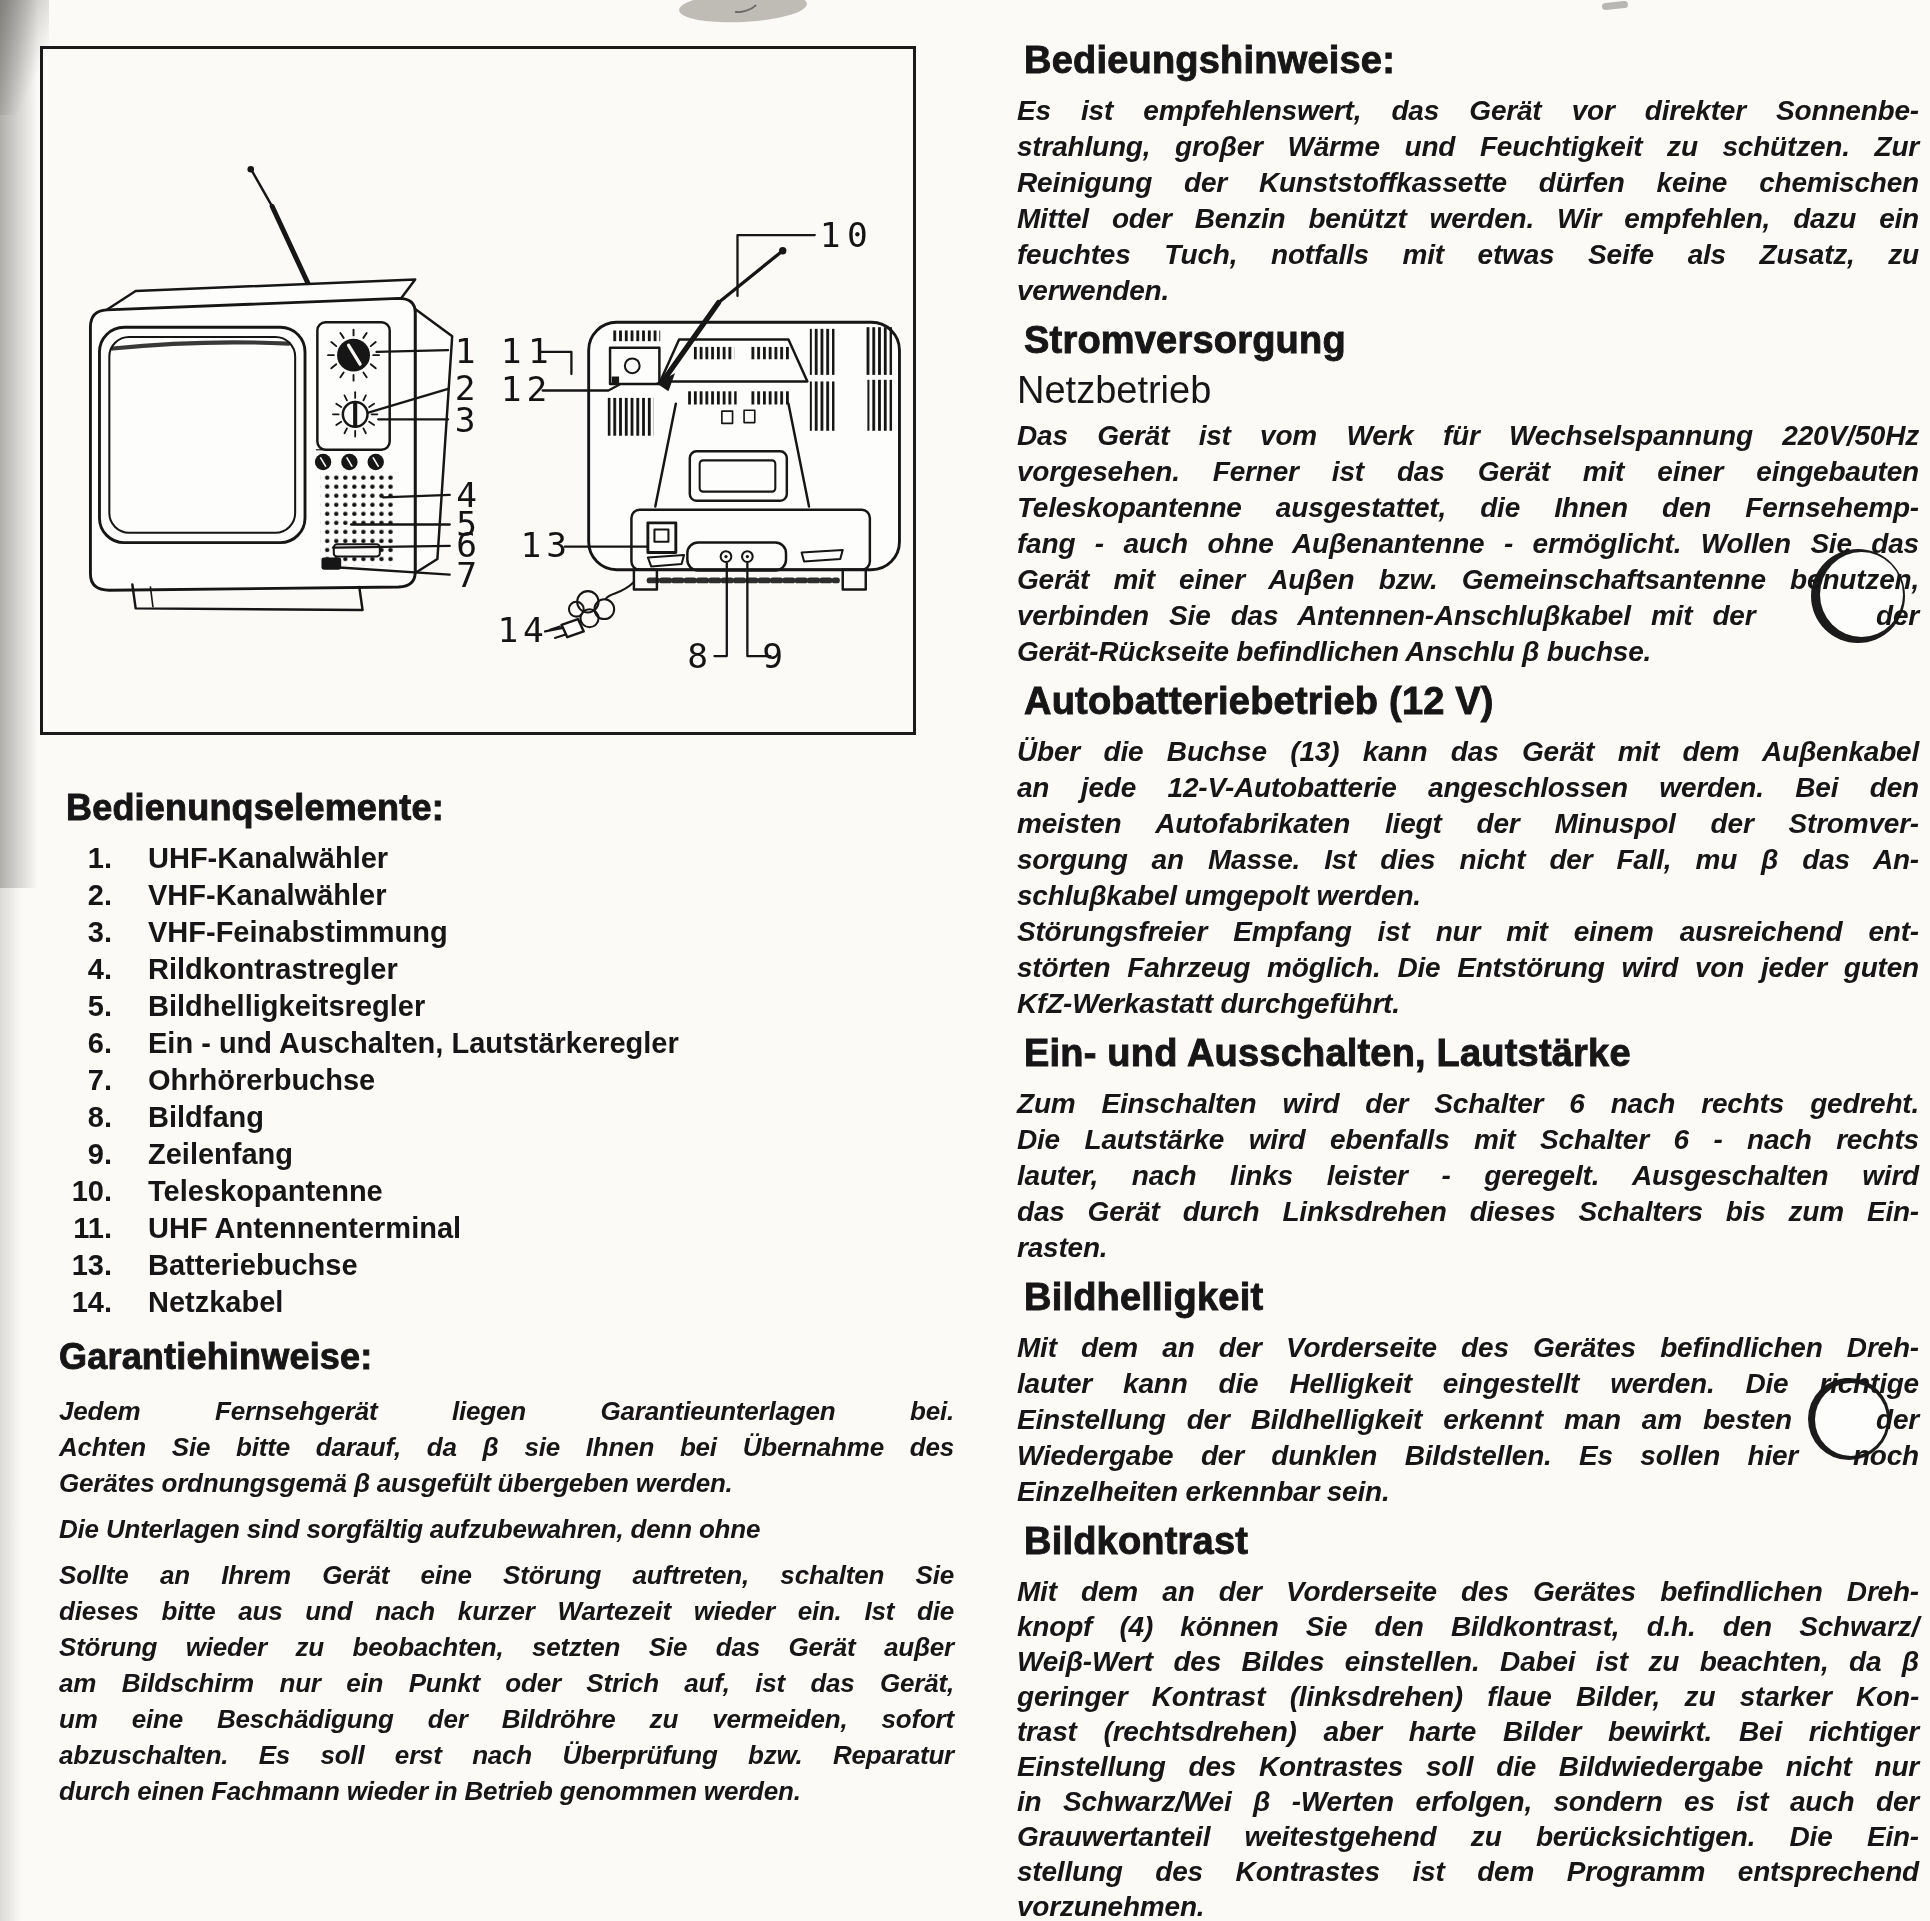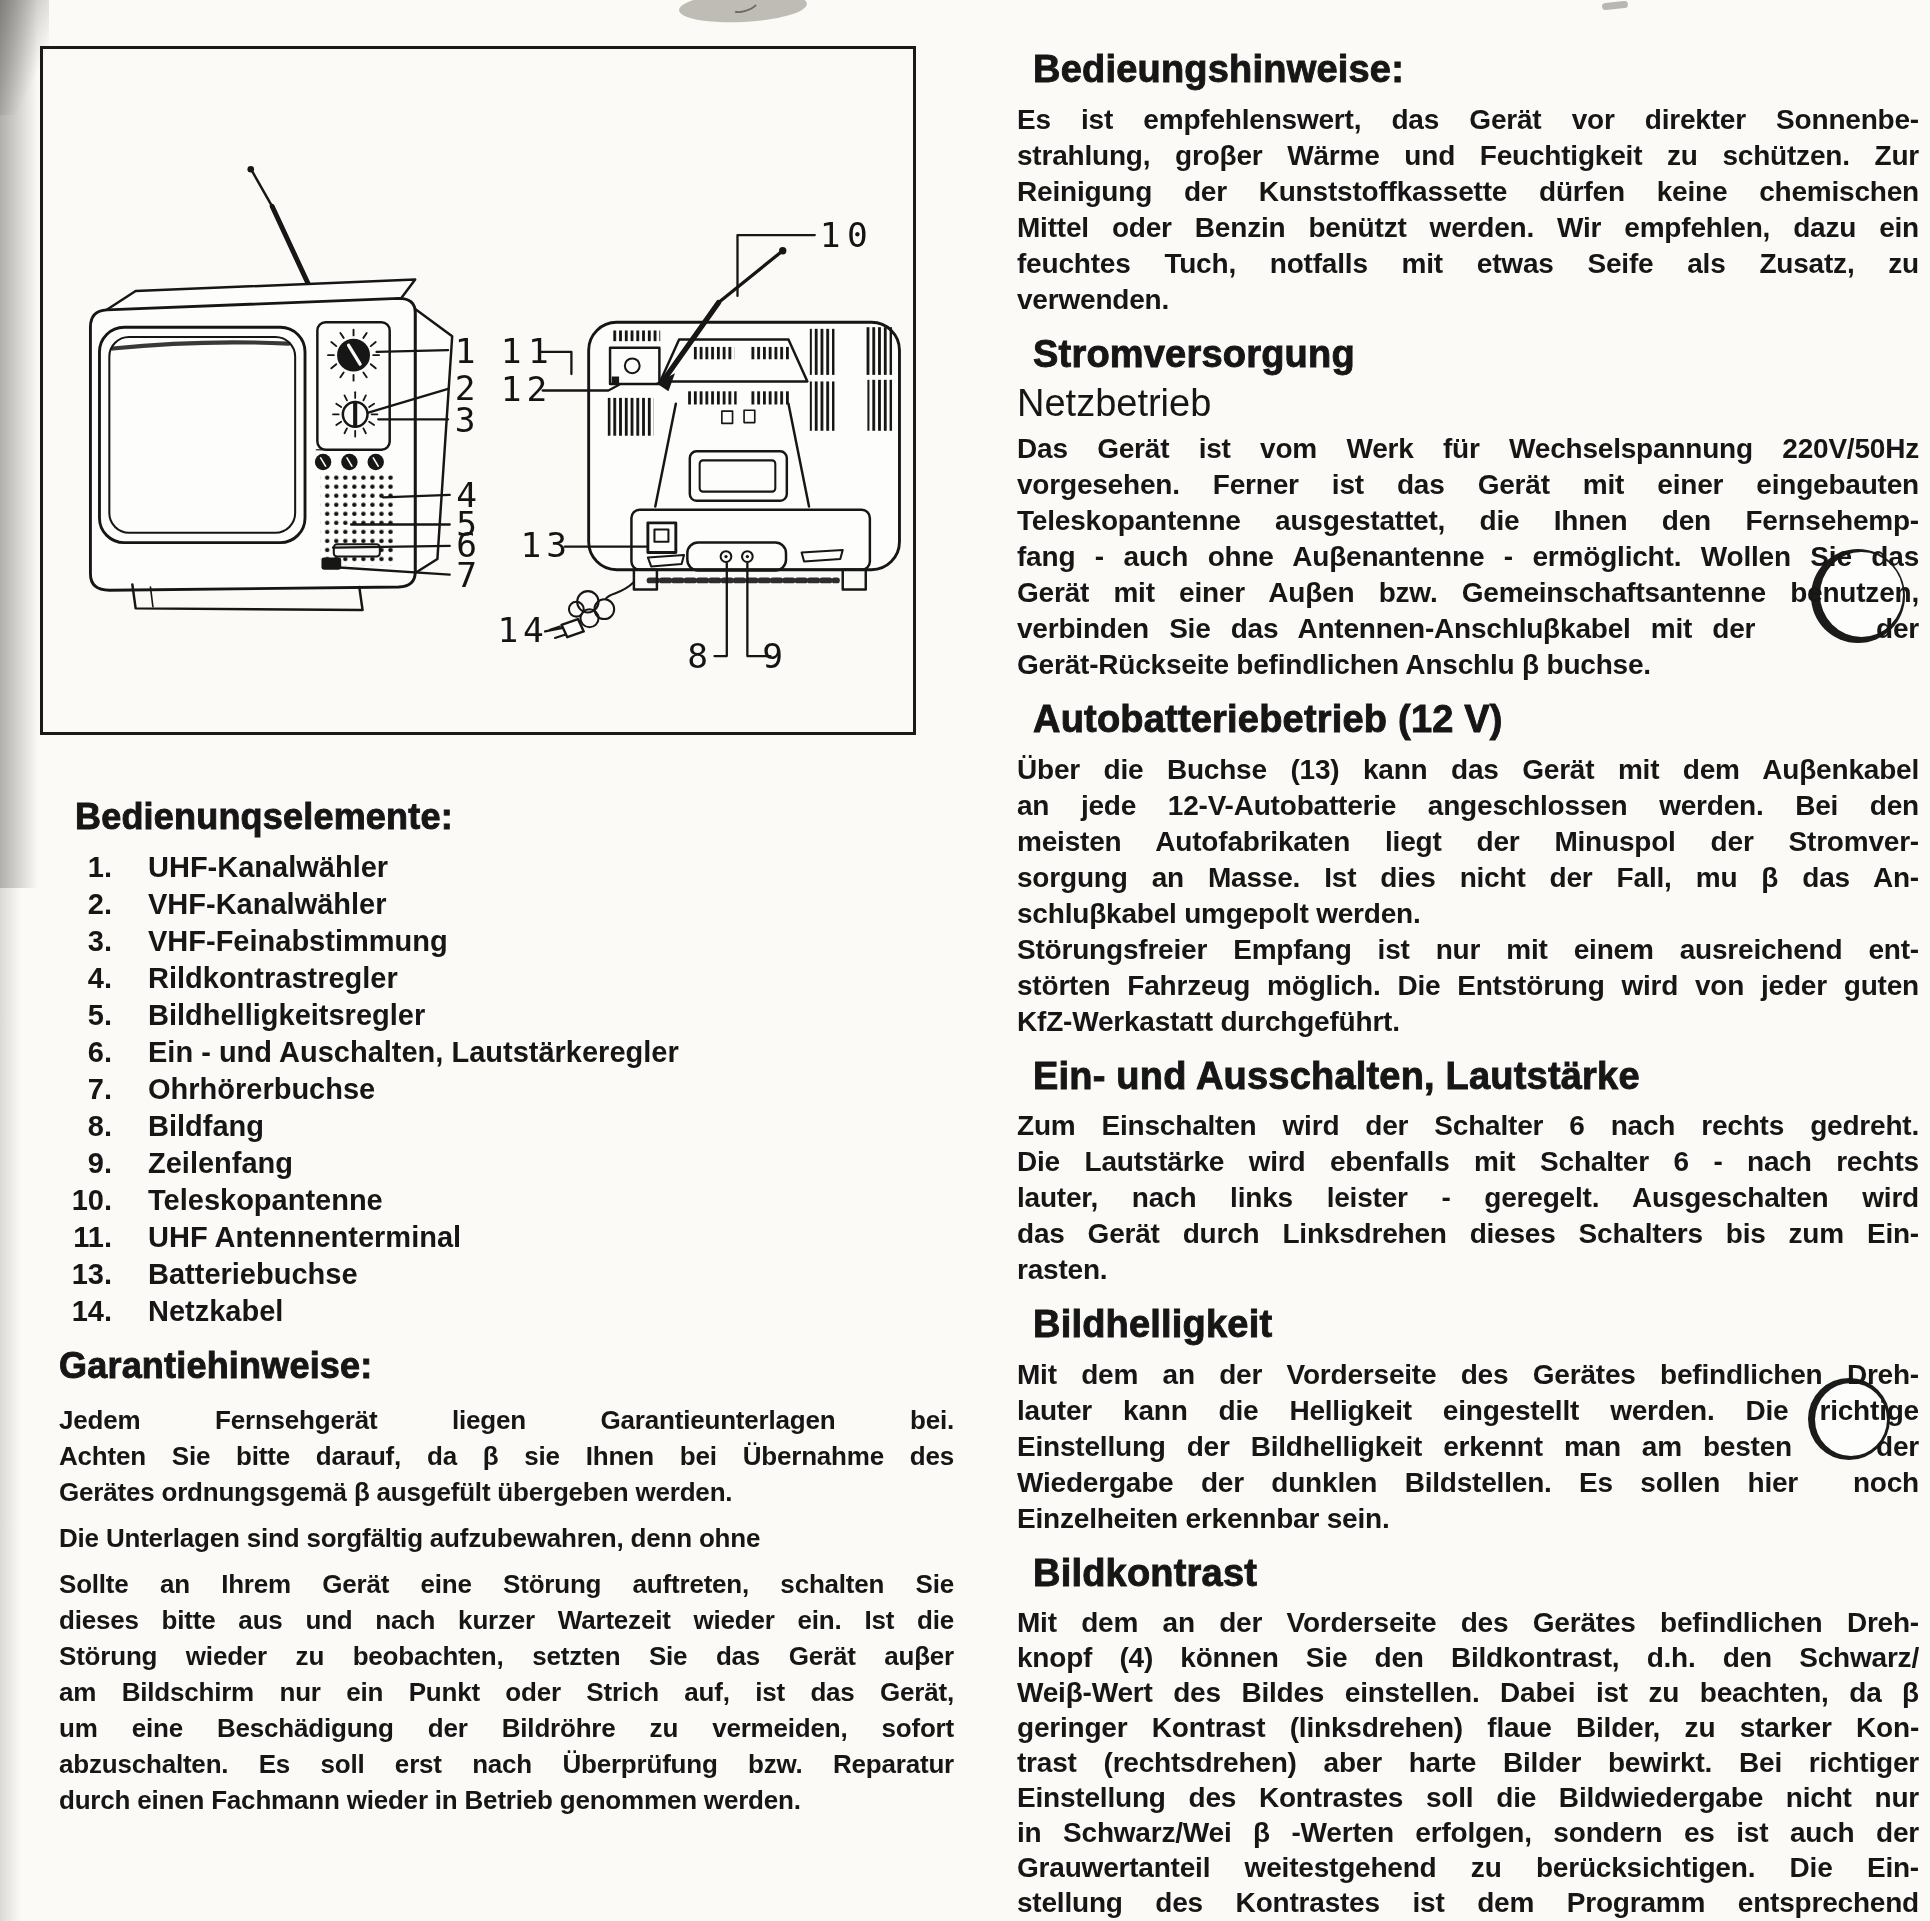--- a/index.html
+++ b/index.html
@@ -31,30 +31,30 @@
 
   
   .figure-box { position:absolute; left:40px; top:46px; width:870px; height:683px;
     border:3.3px solid #1a1a1a; background:transparent; }
   .figure-box svg { position:absolute; left:-3.3px; top:-3.3px; overflow:visible; }
   .figure-box svg text { font-family:"DejaVu Sans Mono", monospace; font-size:42px; fill:#141414; }
 
   
   .col-left  { position:absolute; left:59px;  top:781px; width:895px; }
   .col-right { position:absolute; left:1017px; top:33px;  width:902px; }
-  h2 { margin:16px; font-weight:700; -webkit-text-stroke:0.9px #161616; letter-spacing:0.2px; }
+  h2 { margin:7px; font-weight:700; -webkit-text-stroke:0.9px #161616; letter-spacing:0.2px; }
   .rh { font-size:38px; line-height:41px; margin-bottom:11.5px; }
   .lh1 { font-size:36px; line-height:39px; margin-bottom:13px; }
   .lh2 { font-size:36px; line-height:39px; margin:16.4px 0 16.4px; }
   .sub { font-size:38px; line-height:35px; font-weight:400; margin:0 0 10px; }
   .para { margin:0 0 11.5px; font-weight:700; font-size:28px; line-height:36px; letter-spacing:-0.2px; }
   .para.joined { margin-bottom:0; }
   .para.tight { line-height:35px; }
   .col-left .para { font-size:26px; line-height:36px; letter-spacing:-0.2px; margin-bottom:10px; }
-  .line { display:block; text-align:justify; text-align-last:justify; min-height:1em; }
+  .line { display:block; text-align:justify; text-align-last:justify; min-height:1em;font-style:italic; }
   .line:last-child { text-align-last:left; }
 
   ol.controls { list-style:none; margin:0; padding:0; font-weight:700; font-size:29px; }
   ol.controls li { display:grid; grid-template-columns:53px 1fr; column-gap:36px; line-height:37px; }
   ol.controls .num { text-align:right; }
 </style>
 </head>
 <body>
 
 <div class="page">

